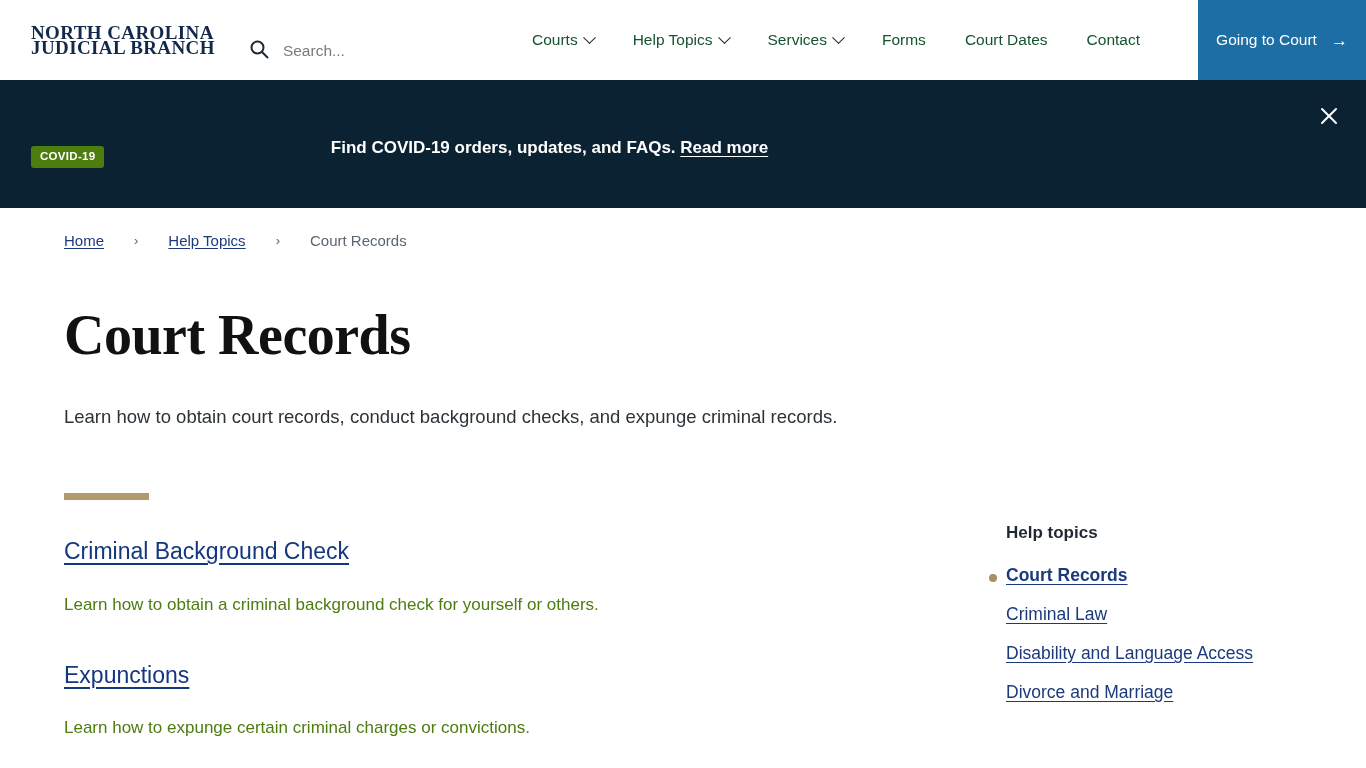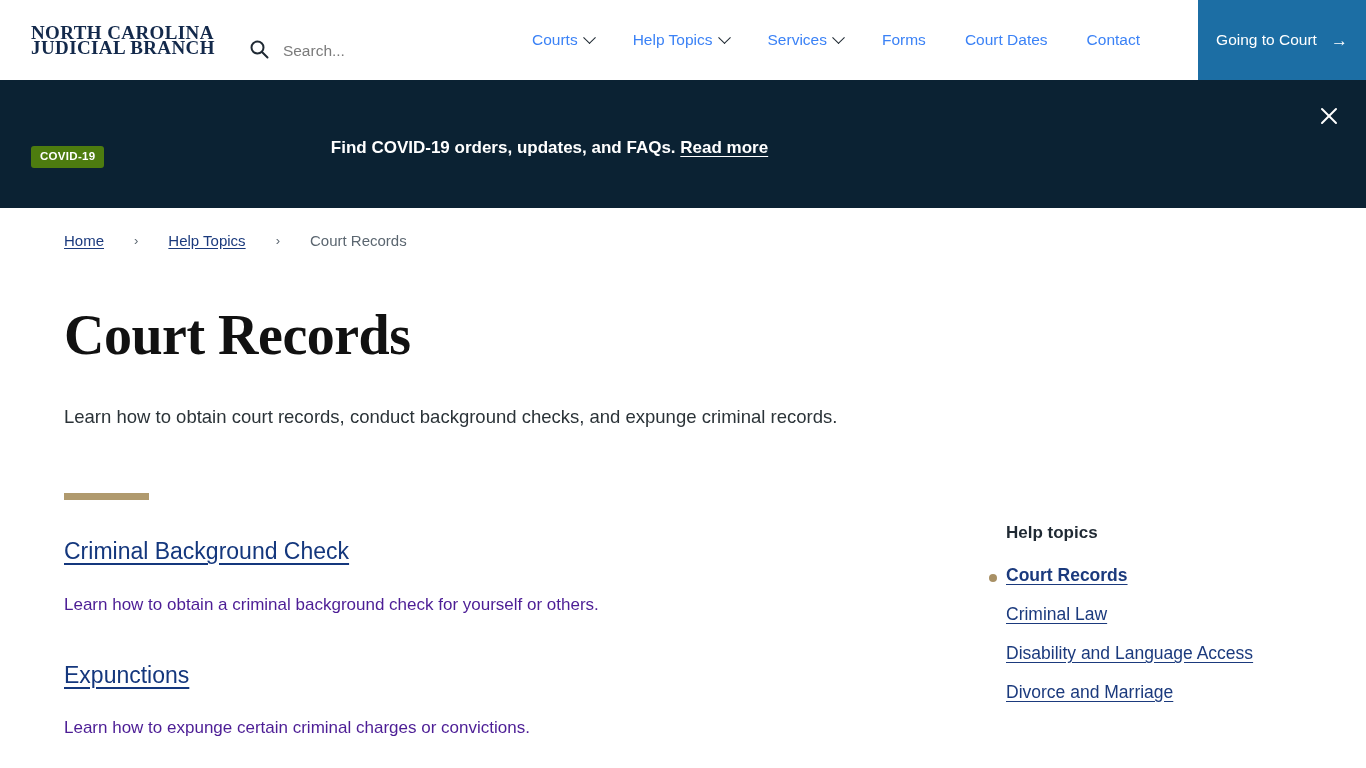--- a/index.html
+++ b/index.html
@@ -61,21 +61,21 @@
     margin-right:0;
     height:100%;
   }
   .nav-item {
     display:flex;
     align-items:center;
     gap:7px;
     padding:0 0;
     margin-right:39px;
     font-size:15.5px;
-    color:#3b82f6;
+    color:#14532d;
     cursor:pointer;
     white-space:nowrap;
   }
   .nav-item:last-of-type { margin-right:0; }
   .chev {
     display:inline-block;
     width:9px; height:9px;
     border-right:1.7px solid #1F2933;
     border-bottom:1.7px solid #1F2933;
     transform:rotate(45deg) translate(-2px,-2px);
@@ -208,21 +208,21 @@
     color:#14377D;
     text-decoration:underline;
     text-underline-offset:4px;
     text-decoration-thickness:2px;
     cursor:pointer;
     line-height:1.2;
   }
   .topic-desc {
     margin-top:26px;
     font-size:17px;
-    color:#4c1d95;
+    color:#4d7c0f;
     line-height:26px;
   }
   .topic-gap { margin-top:44px; }
 
   
   .sidebar {
     width:396px;
     padding-top:23px;
     padding-left:8px;
   }

